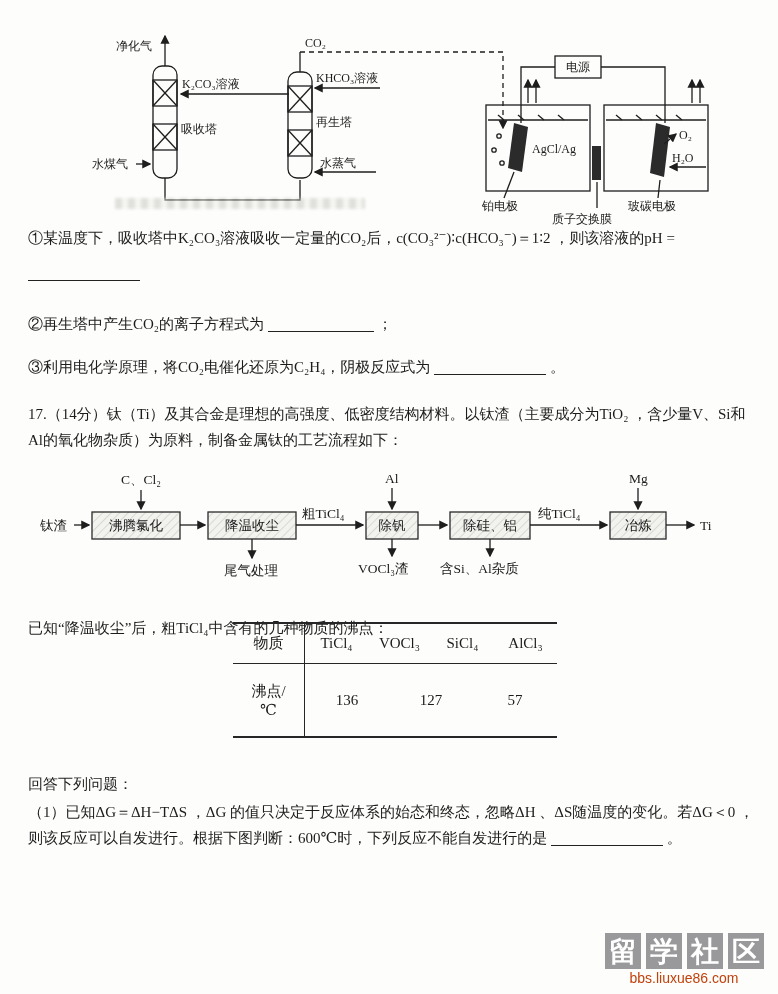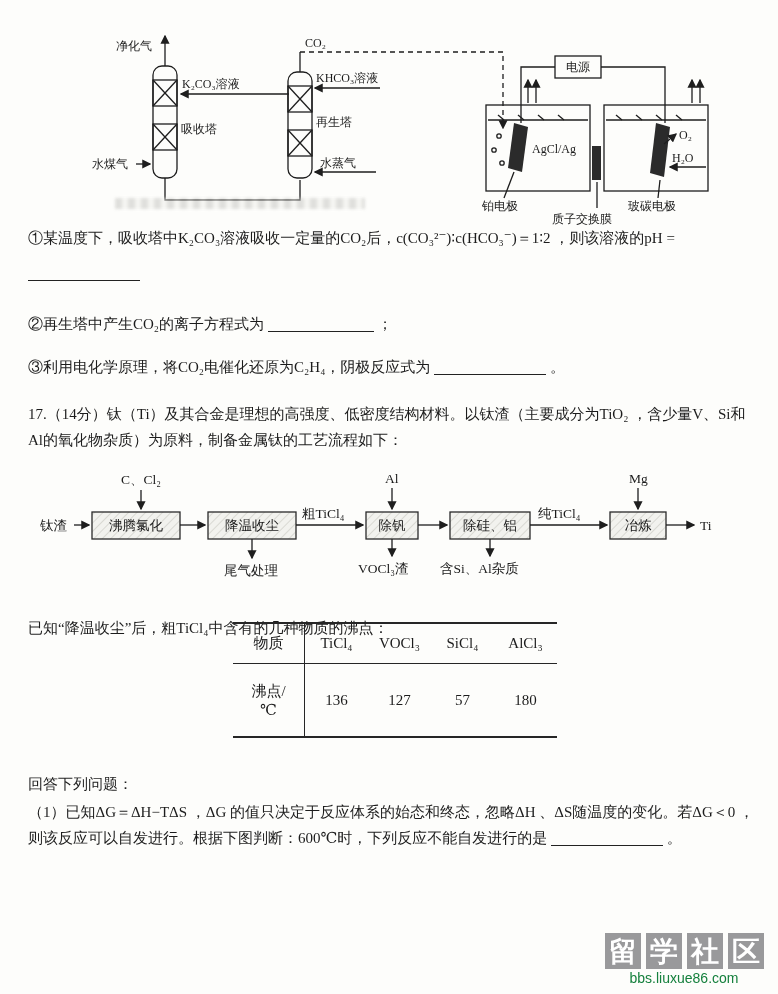--- a/index.html
+++ b/index.html
@@ -35,21 +35,21 @@
             border-top:2px solid #262626;border-bottom:2px solid #262626}
   .bp-row{display:flex;align-items:stretch}
   .bp-head-row{border-bottom:1px solid #262626;height:40px}
   .bp-val-row{height:72px}
   .bp-cell{flex:1;display:flex;align-items:center;justify-content:center;font-size:15px;text-align:center}
   .bp-rowhead{flex:0 0 72px;border-right:1px solid #262626;flex-direction:column}
 
   .watermark{position:absolute;right:14px;bottom:8px;text-align:center}
   .wm-box{display:inline-block;width:36px;height:36px;margin-left:1px;background:#99999b;color:#fff;
           font-size:28px;font-weight:700;line-height:37px;text-align:center}
-  .wm-url{margin-top:1px;color:#15803d;font-size:14px;font-family:"Liberation Sans","DejaVu Sans",sans-serif}
+  .wm-url{margin-top:1px;color:#c2410c;font-size:14px;font-family:"Liberation Sans","DejaVu Sans",sans-serif}
 </style>
 </head>
 <body>
 
 <div class="page">
 
   <svg class="diagram-top" width="660" height="206" viewBox="0 0 660 206">
     <defs>
       <marker id="arr" viewBox="0 0 10 10" refX="8.5" refY="5" markerWidth="7" markerHeight="7" orient="auto">
         <path d="M0,0 L10,5 L0,10 z" fill="#1e1e1e"></path>
@@ -213,21 +213,20 @@
       <div class="bp-cell">AlCl₃</div>
     </div>
     <div class="bp-row bp-val-row">
       <div class="bp-cell bp-rowhead">
         <span>沸点/</span>
         <span>℃</span>
       </div>
       <div class="bp-cell">136</div>
       <div class="bp-cell">127</div>
       <div class="bp-cell">57</div>
-      <div class="bp-cell">180</div>
     </div>
   </div>
 
   <p class="para answer-intro">回答下列问题：</p>
 
   <p class="para p17-1">
     <span>（1）已知ΔG＝ΔH−TΔS ，ΔG 的值只决定于反应体系的始态和终态，忽略ΔH 、ΔS随温度的变化。若ΔG＜0 ，则该反应可以自发进行。根据下图判断：600℃时，下列反应不能自发进行的是</span>
     <span class="blank w112"></span>
     <span>。</span>
   </p>

